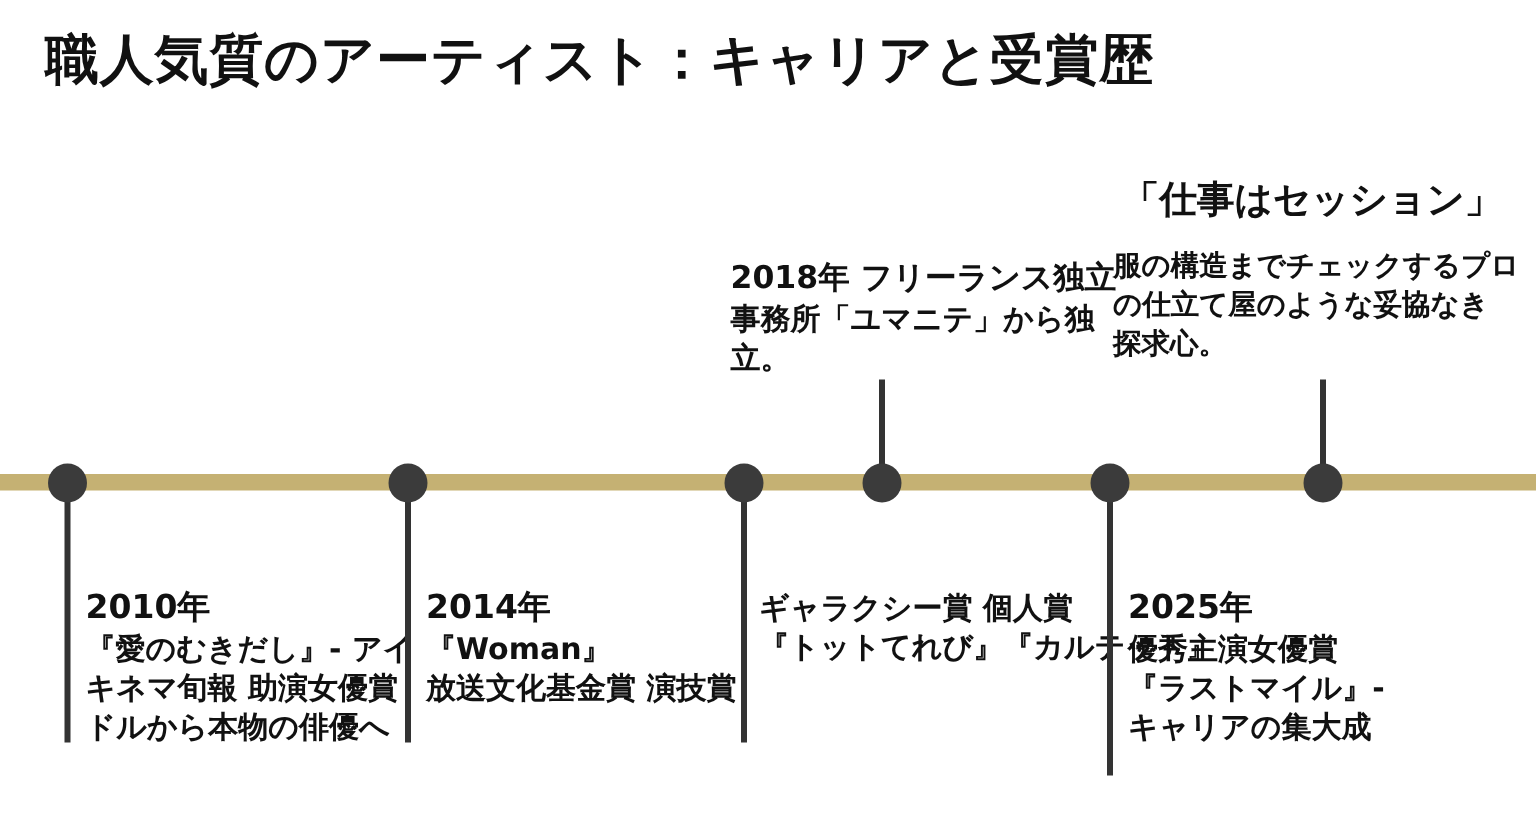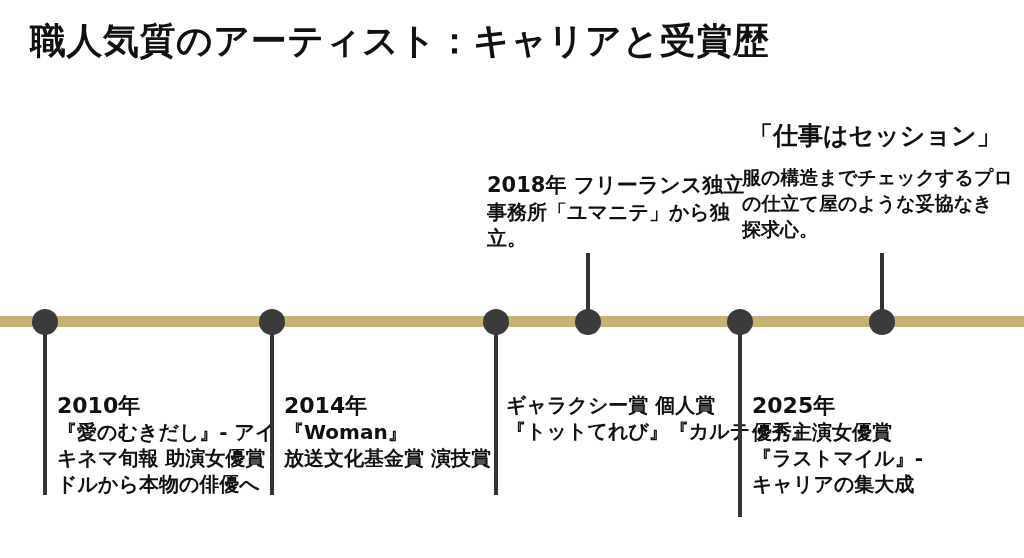--- a/index.html
+++ b/index.html
@@ -89,21 +89,21 @@
     font-size: 20px;
     font-weight: 700;
     line-height: 26px;
     white-space: nowrap;
   }
   .quote-title {
     position: absolute;
     left: 748px;
     top: 118px;
     margin: 0;
-    font-family: Liberation Sans, sans-serif;
+    font-family: Liberation Mono, monospace;
     font-size: 25px;
     font-weight: 800;
     line-height: 34px;
     white-space: nowrap;
   }
   .quote-body {
     position: absolute;
     left: 742px;
     top: 164px;
   }

